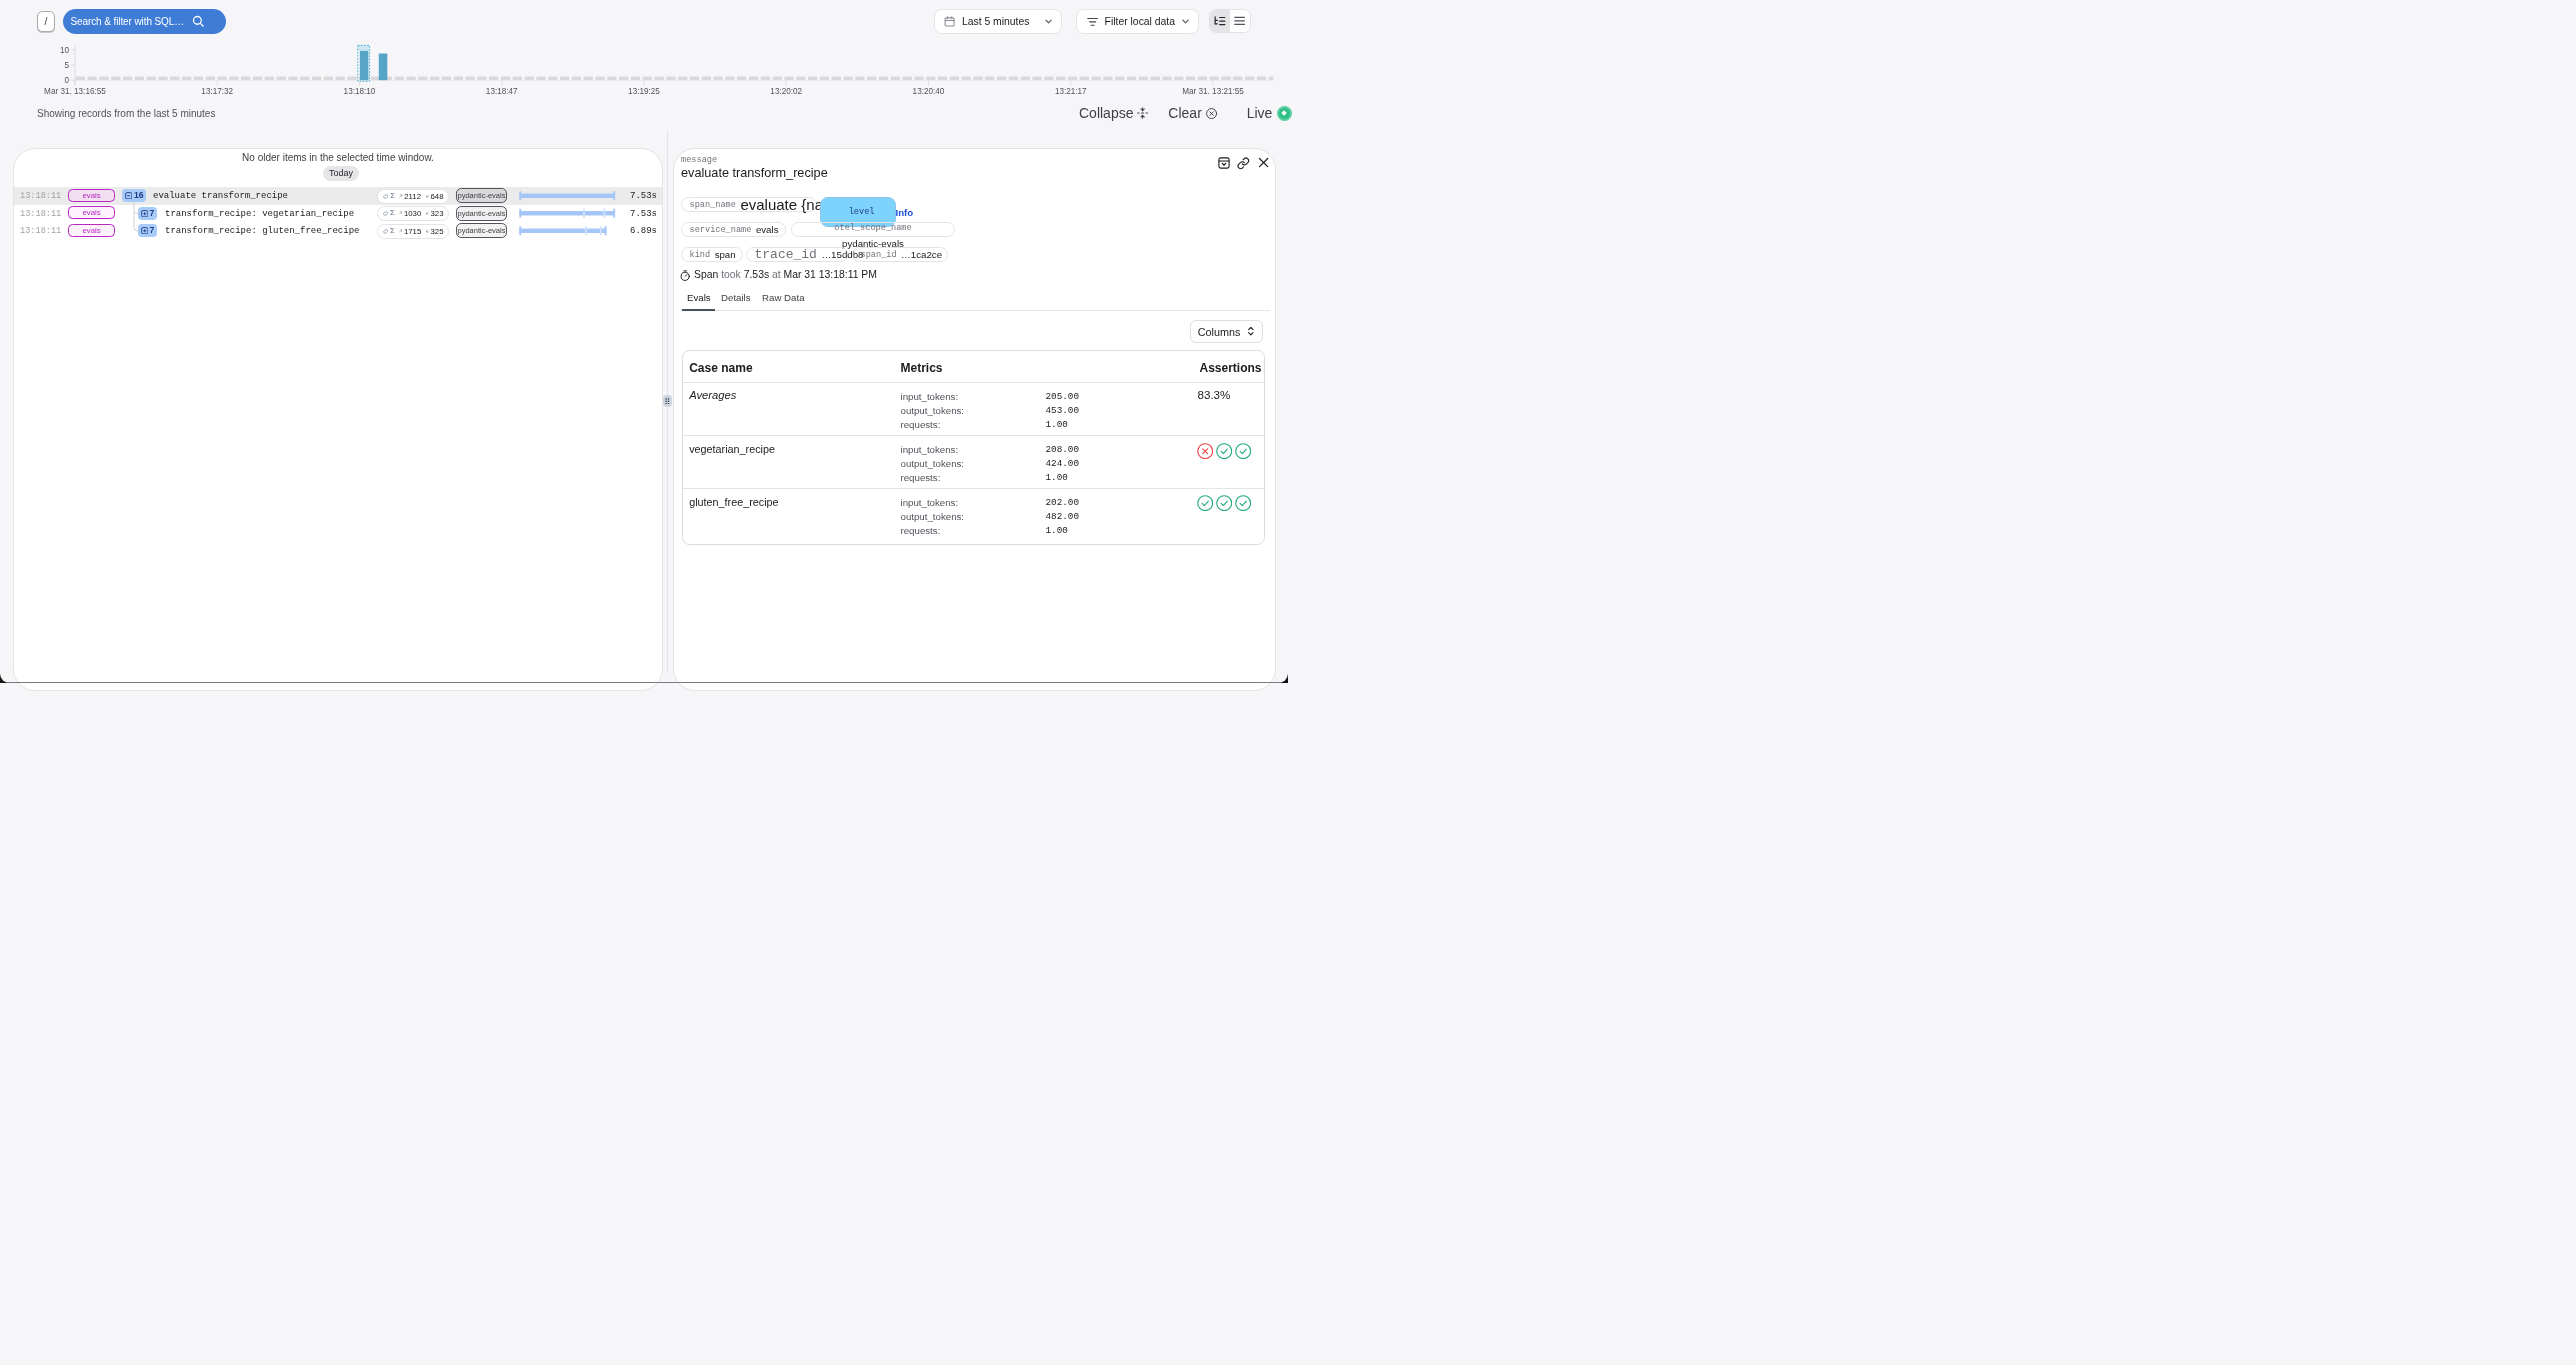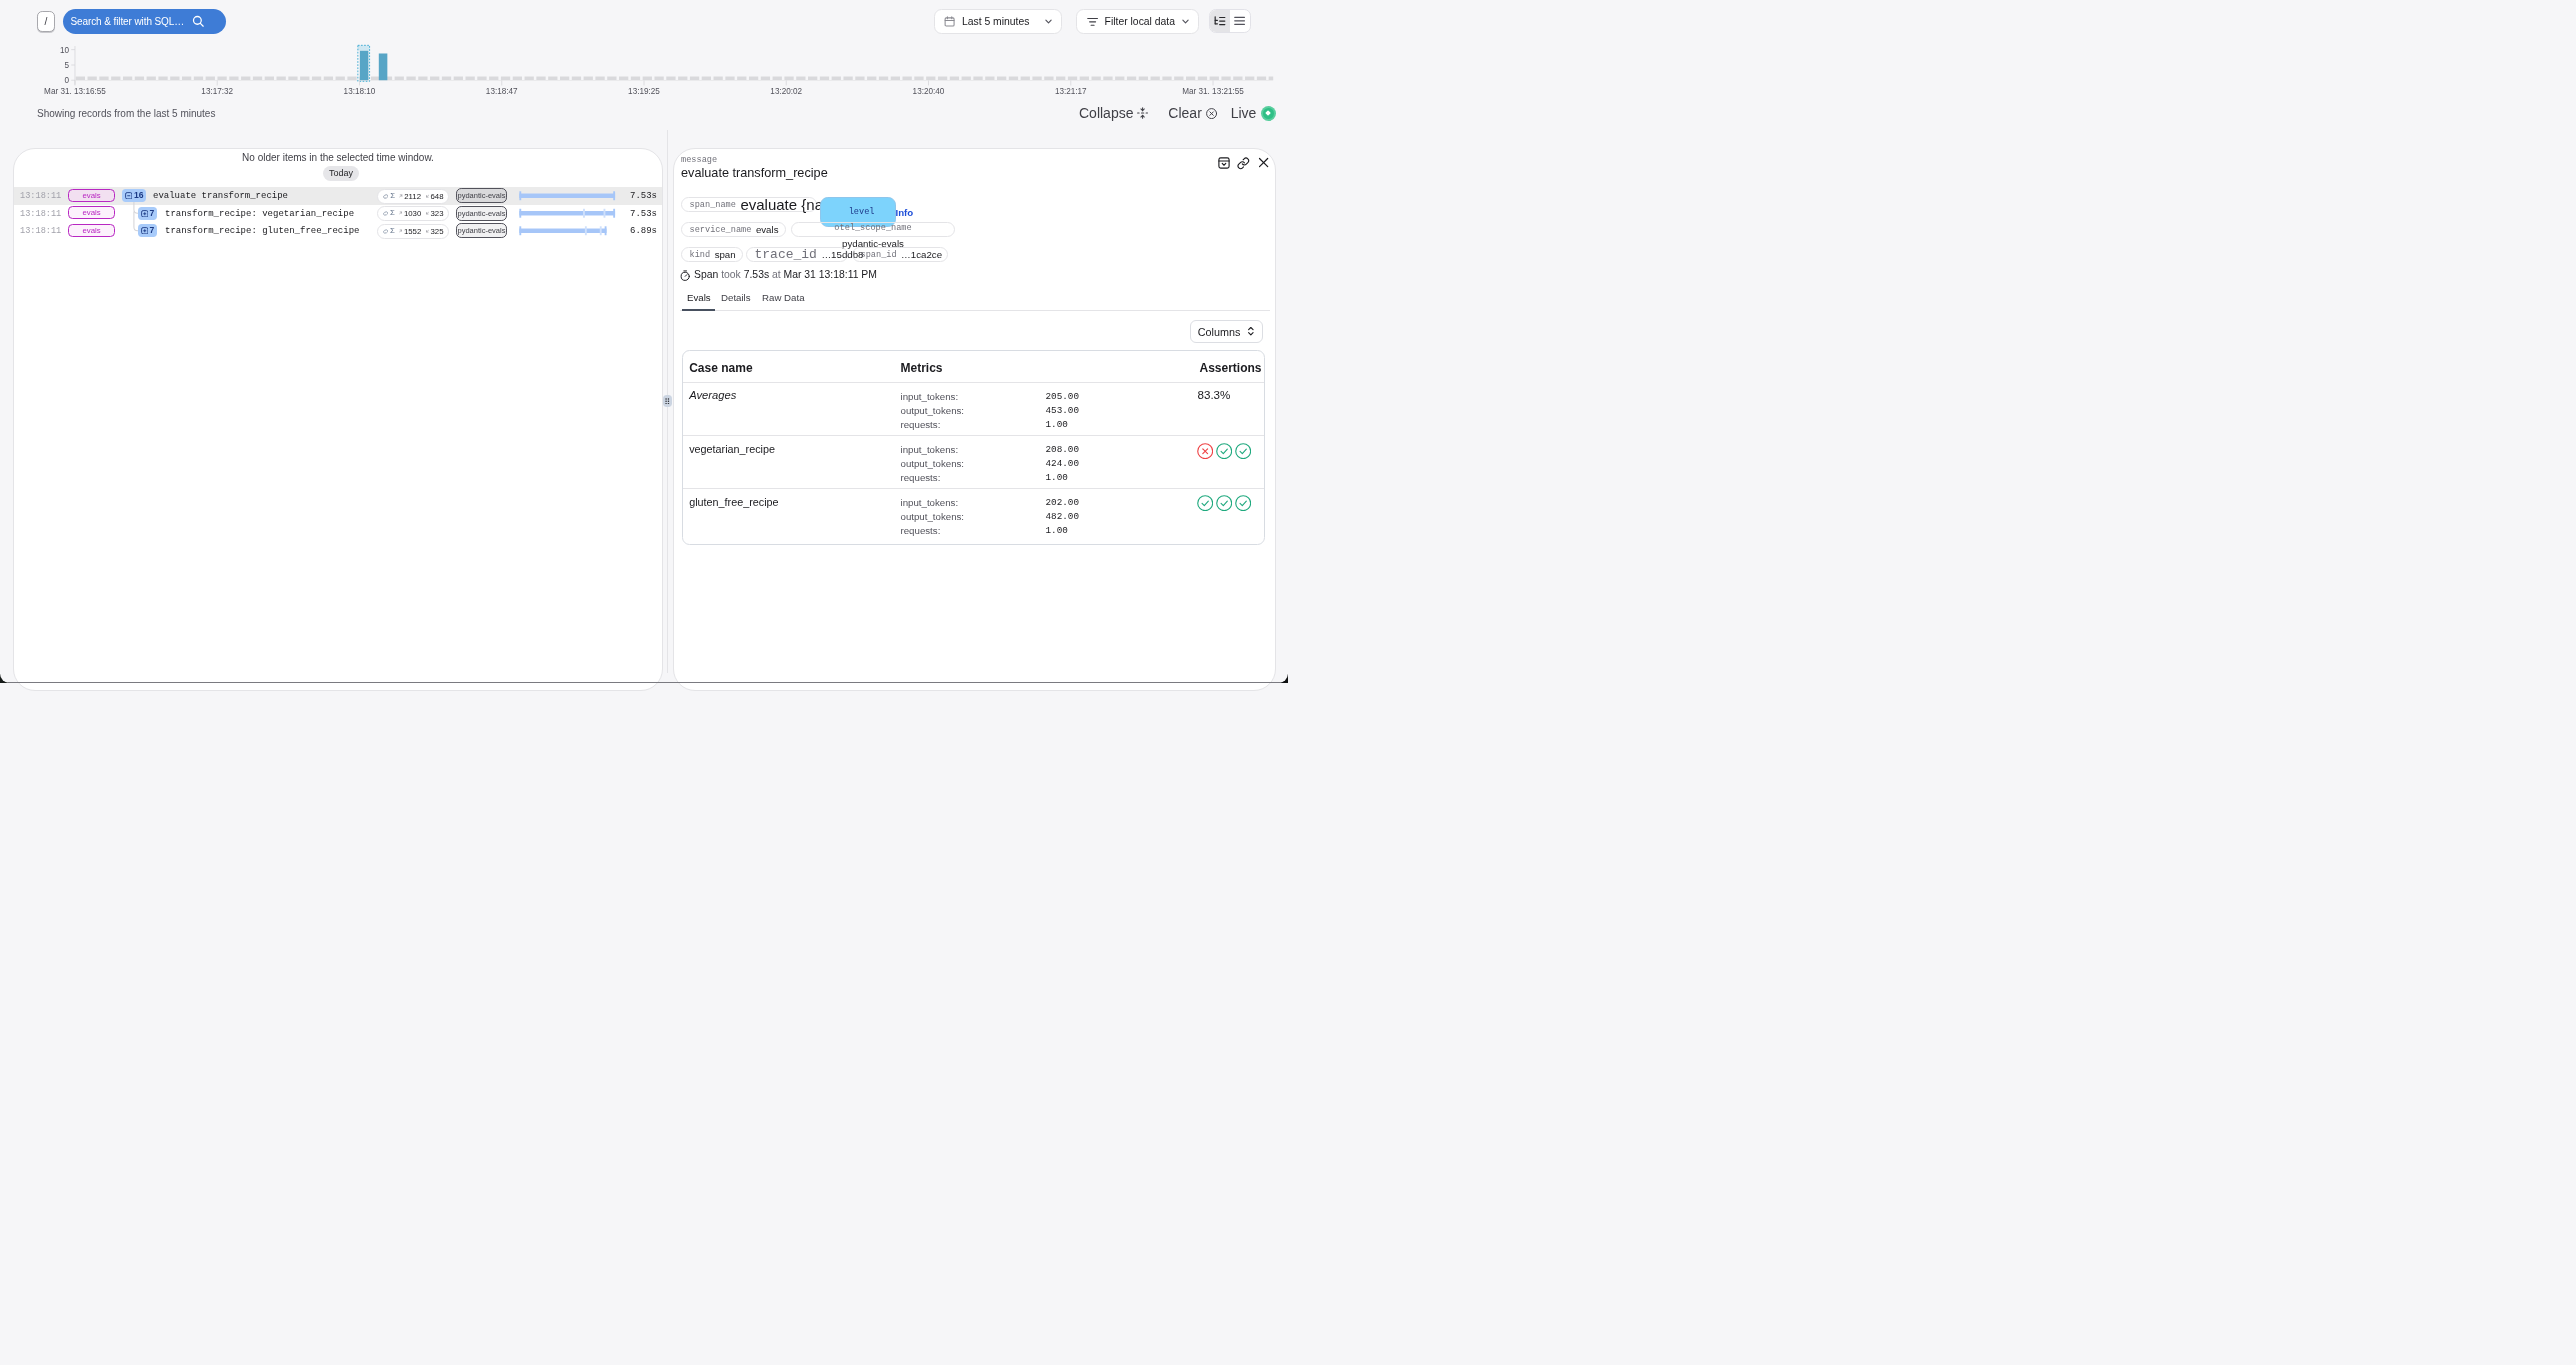--- a/index.html
+++ b/index.html
@@ -123,21 +123,21 @@
       <line x1="7.5" y1="1" x2="7.5" y2="4.9"></line>
       <path d="M5.2 13.4 L7.5 11.1 L9.8 13.4"></path>
       <line x1="7.5" y1="15" x2="7.5" y2="11.1"></line>
     </svg>
   <span style="margin-left:20px;">Clear</span>
   <svg style="margin-left:3.7px;" width="11.2" height="11.2" viewBox="0 0 15 15" fill="none" stroke="#3f3f46" stroke-width="1.3" stroke-linecap="round">
       <circle cx="7.5" cy="7.5" r="6.7"></circle>
       <line x1="5.2" y1="5.2" x2="9.8" y2="9.8"></line>
       <line x1="9.8" y1="5.2" x2="5.2" y2="9.8"></line>
     </svg>
-  <span style="margin-left:14px;">Live</span>
+  <span style="margin-left:30px;">Live</span>
   <span style="margin-left:4.5px;width:15px;height:15px;border-radius:50%;background:#59ce9e;display:inline-flex;align-items:center;justify-content:center;">
     <span style="width:11.2px;height:11.2px;border-radius:50%;background:#2fbf86;display:inline-flex;align-items:center;justify-content:center;">
       <span style="width:4.1px;height:4.1px;background:#fff;transform:rotate(45deg);border-radius:0.7px;"></span>
     </span>
   </span>
 </div>
 
 <div class="abs panel" style="left:13px;top:130px;width:650px;height:543px;overflow:hidden;">
   <div class="abs" style="left:0;top:3px;width:648px;text-align:center;font-size:10px;color:#3f3f46;">No older items in the selected time window.</div>
   <div class="abs" style="left:309px;top:17px;height:14.5px;padding:0 6px;background:#e6e6e9;border-radius:7.5px;font-size:9px;color:#27272a;display:flex;align-items:center;">Today</div>
@@ -251,21 +251,21 @@
         <path d="M2.6 8.7 L3.6 7.6"></path>
         <path d="M9.4 4.4 L10.4 3.3"></path>
         <path d="M5.9 9.9 L6.3 8.6"></path>
         <path d="M6.7 3.4 L7.1 2.1"></path>
       </svg>
     <span class="mono" style="font-size:7.8px;color:#64748b;margin-left:2.2px;">Σ</span>
     <svg style="margin-left:4.5px;" width="6" height="6" viewBox="0 0 8 8" fill="none" stroke="#71717a" stroke-width="1.1" stroke-linecap="round" stroke-linejoin="round">
         <line x1="1.2" y1="6.8" x2="6.5" y2="1.5"></line>
         <polyline points="2.8,1.2 6.8,1.2 6.8,5.2"></polyline>
       </svg>
-    <span style="font-size:7.8px;color:#1b1b1f;margin-left:1.5px;">1552</span>
+    <span style="font-size:7.8px;color:#1b1b1f;margin-left:1.5px;">1715</span>
     <svg style="margin-left:4.5px;" width="6" height="6" viewBox="0 0 8 8" fill="none" stroke="#71717a" stroke-width="1.1" stroke-linecap="round" stroke-linejoin="round">
         <line x1="6.8" y1="1.2 " x2="1.5" y2="6.5"></line>
         <polyline points="1.2,2.8 1.2,6.8 5.2,6.8"></polyline>
       </svg>
     <span style="font-size:7.8px;color:#1b1b1f;margin-left:1.5px;">325</span>
   </div>
   <div class="abs" style="left:442px;top:74px;width:51px;height:14.5px;background:#f1f1f2;border:1.1px solid #52525b;border-radius:5.2px;display:flex;align-items:center;justify-content:center;font-size:7.5px;color:#3f3f46;">pydantic-evals</div>
   <div class="abs mono" style="left:0;top:73px;width:643px;height:17.5px;display:flex;align-items:center;justify-content:flex-end;font-size:9px;color:#1b1b1f;">6.89s</div>
 </div>
 

